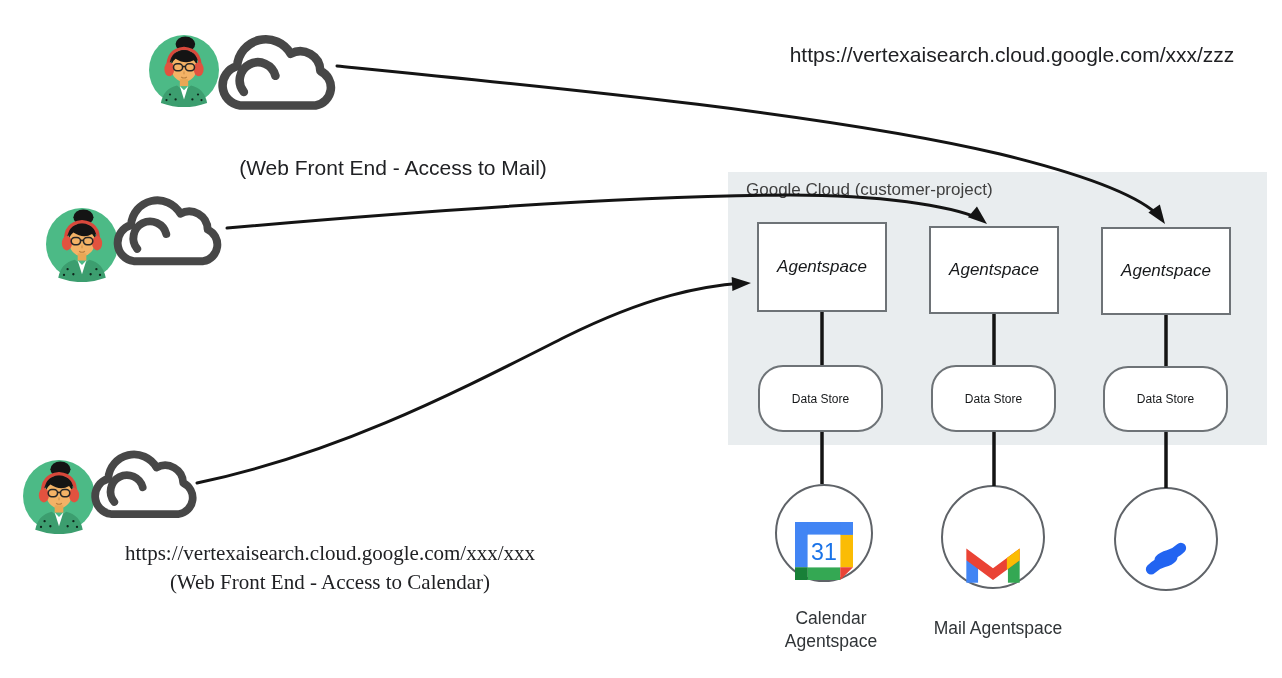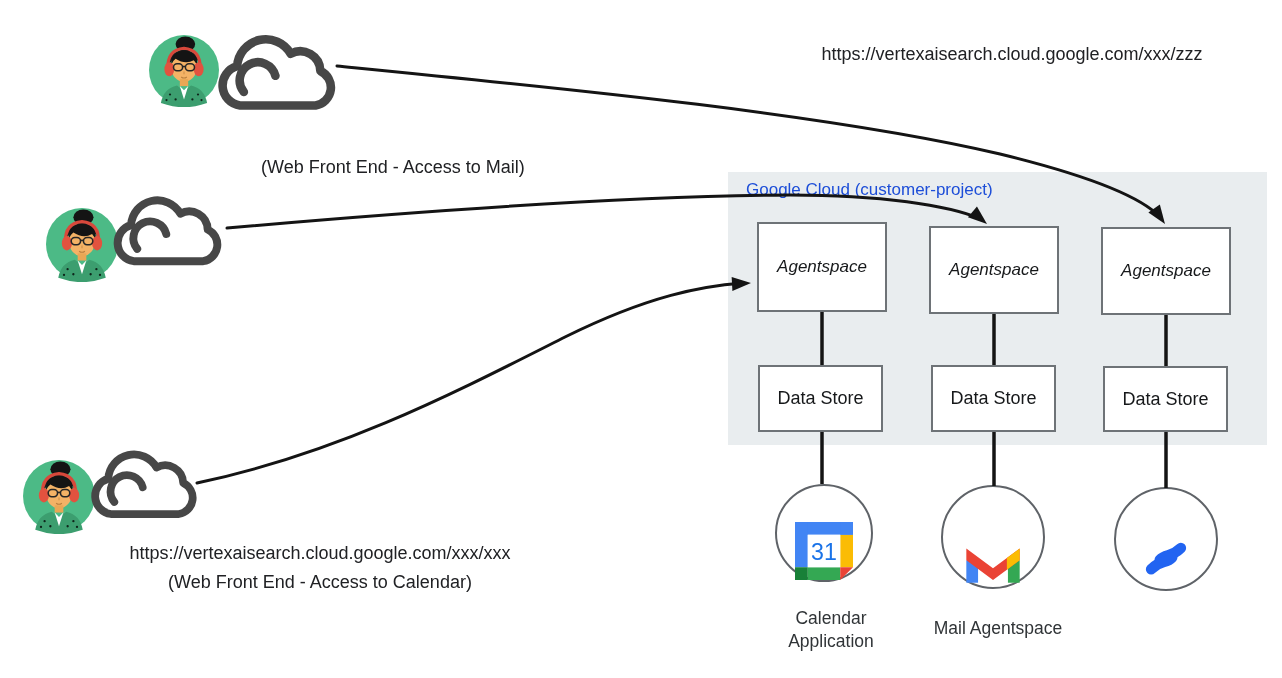--- a/index.html
+++ b/index.html
@@ -1,25 +1,25 @@
 <!DOCTYPE html>
 <html><head>
 <meta charset="utf-8">
 <style>
   html,body{margin:0;padding:0;background:#fff;}
   .canvas{position:relative;width:1282px;height:678px;background:#fff;overflow:hidden;
           font-family:"Liberation Sans",sans-serif;color:#1d1f21;}
   .abs{position:absolute;}
   .panel{left:728px;top:172px;width:539px;height:273px;background:#e9edef;z-index:1;}
-  .panel-label{left:746px;top:180px;font-size:17px;color:#1d4ed8;z-index:2;white-space:nowrap;}
+  .panel-label{left:746px;top:180px;font-size:17px;color:#404040;z-index:2;white-space:nowrap;}
   .node{background:#fff;border:2px solid #6e7377;box-sizing:border-box;display:flex;
         align-items:center;justify-content:center;z-index:2;}
   .engine{font-style:italic;font-size:17px;color:#16181a;}
-  .store{font-size:18px;color:#16181a;}
-  .urlblock{width:520px;text-align:center;line-height:29px;font-size:18px;color:#202124;z-index:2;}
+  .store{font-size:12px;color:#16181a;border-radius:25px;}
+  .urlblock{width:520px;text-align:center;line-height:29px;font-size:21px;color:#202124;z-index:2;}
   .urlblock .cap{display:block;}
   .applabel{width:130px;text-align:center;font-size:17.5px;line-height:23px;color:#303437;z-index:2;}
   .appcircle{border-radius:50%;background:#fff;border:2px solid #5f6368;box-sizing:border-box;
              display:flex;align-items:flex-end;justify-content:center;z-index:2;}
   svg.layer{position:absolute;left:0;top:0;z-index:4;pointer-events:none;}
   svg.user{position:absolute;z-index:3;}
 </style>
 </head>
 <body>
 
@@ -60,21 +60,21 @@
 
   <div class="abs panel"></div>
   <div class="abs panel-label">Google Cloud (customer-project)</div>
 
   <div class="abs urlblock" style="left:752px;top:40px;">
     <span class="cap">https://vertexaisearch.cloud.google.com/xxx/zzz</span>
   </div>
   <div class="abs urlblock" style="left:133px;top:153px;">
     <span class="cap">(Web Front End - Access to Mail)</span>
   </div>
-  <div class="abs urlblock" style="left:60px;top:539px;">
+  <div class="abs urlblock" style="left:70px;top:539px;font-family:Liberation Serif, serif;">
     <span class="cap">https://vertexaisearch.cloud.google.com/xxx/xxx</span>
     <span class="cap">(Web Front End - Access to Calendar)</span>
   </div>
 
   <svg class="user" style="left:145px;top:25px;" width="195" height="92" viewBox="0 0 195 92">
     <use href="#sym-avatar" x="4" y="6" width="70" height="78"></use>
     <use href="#sym-cloud" x="65" y="2" width="127" height="88"></use>
   </svg>
   <svg class="user" style="left:44px;top:187px;" width="186" height="96" viewBox="0 0 186 96">
     <use href="#sym-avatar" x="2" y="19" width="72" height="76"></use>
@@ -126,21 +126,21 @@
       <polygon points="86,35.8 110,18 110,40 86,57.8" fill="#FBBC04"></polygon>
     </svg>
   </div>
   <div class="abs appcircle" style="left:1114px;top:487px;width:104px;height:104px;">
     <svg width="62" height="62" viewBox="0 0 100 100">
       <path d="M40 53 C50 42, 58 50, 74 34" fill="none" stroke="#2264F1" stroke-width="17" stroke-linecap="round"></path>
       <path d="M60 49 C50 60, 42 52, 26 68" fill="none" stroke="#2264F1" stroke-width="17" stroke-linecap="round"></path>
     </svg>
   </div>
 
-  <div class="abs applabel" style="left:766px;top:607px;">Calendar Application</div>
+  <div class="abs applabel" style="left:766px;top:607px;">Calendar Agentspace</div>
   <div class="abs applabel" style="left:933px;top:617px;">Mail Agentspace</div>
 
   <svg class="layer" width="1282" height="678" viewBox="0 0 1282 678">
 
     <g stroke="#141414" stroke-width="3.5">
       <line x1="822" y1="312" x2="822" y2="365"></line>
         <line x1="822" y1="432" x2="822" y2="484"></line>
       <line x1="994" y1="314" x2="994" y2="365"></line>
         <line x1="994" y1="432" x2="994" y2="486"></line>
       <line x1="1166" y1="315" x2="1166" y2="366"></line>

